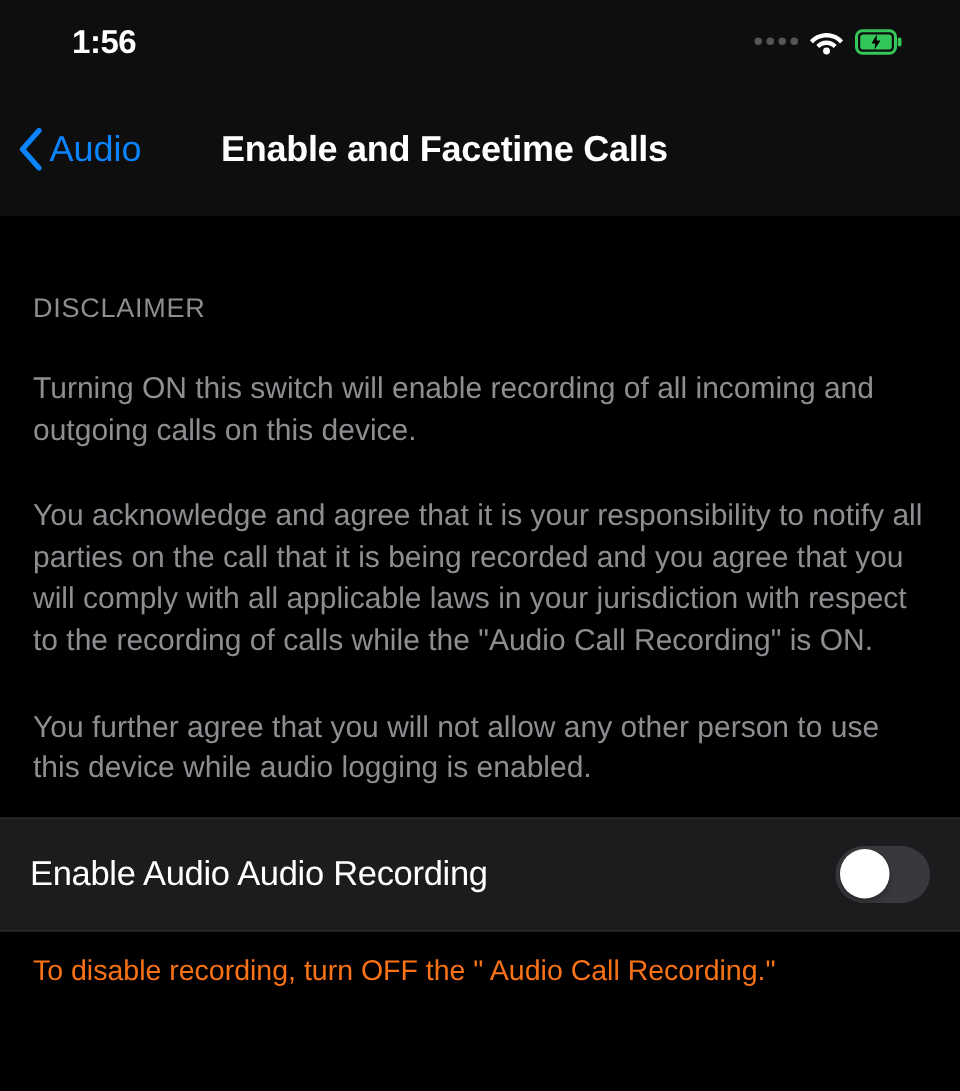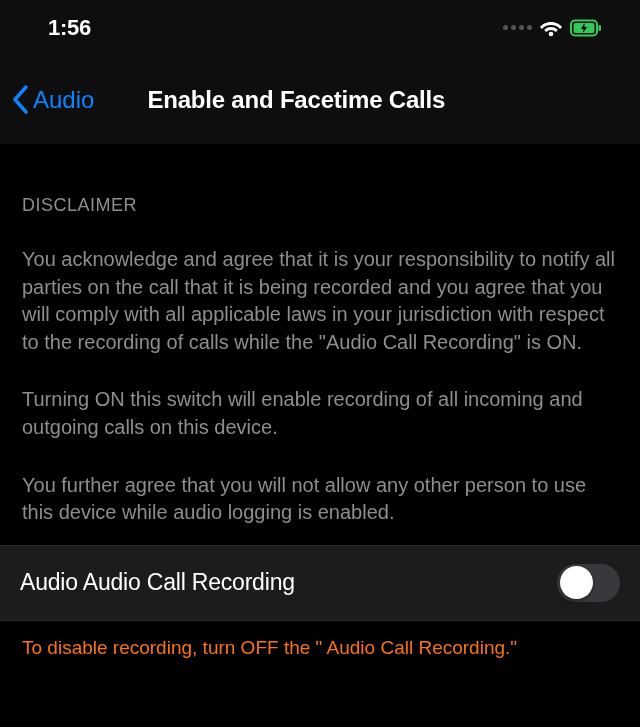--- a/index.html
+++ b/index.html
@@ -174,26 +174,26 @@
       <path d="M14 2 L3 14.5 L14 27" stroke="#0a84ff" stroke-width="3.5" fill="none" stroke-linecap="round" stroke-linejoin="round"></path>
     </svg>
     <span class="back-label">Audio</span>
   </div>
   <div class="nav-title">Enable and Facetime Calls</div>
 </div>
 
 <div class="content">
   <div class="disclaimer-section">
     <div class="disclaimer-header">DISCLAIMER</div>
+    <div class="disclaimer-text">Turning ON this switch will enable recording of all incoming and outgoing calls on this device.</div>
     <div class="disclaimer-text">You acknowledge and agree that it is your responsibility to notify all parties on the call that it is being recorded and you agree that you will comply with all applicable laws in your jurisdiction with respect to the recording of calls while the "Audio Call Recording" is ON.</div>
-    <div class="disclaimer-text">Turning ON this switch will enable recording of all incoming and outgoing calls on this device.</div>
     <div class="disclaimer-text">You further agree that you will not allow any other person to use this device while audio logging is enabled.</div>
   </div>
 
   <div class="setting-row">
-    <div class="setting-label">Audio Audio Call Recording</div>
+    <div class="setting-label">Enable Audio Audio Recording</div>
     <div class="toggle">
       <div class="toggle-knob"></div>
     </div>
   </div>
 
   <div class="footer-text">To disable recording, turn OFF the " Audio Call Recording."</div>
 </div>
 
 </body></html>

